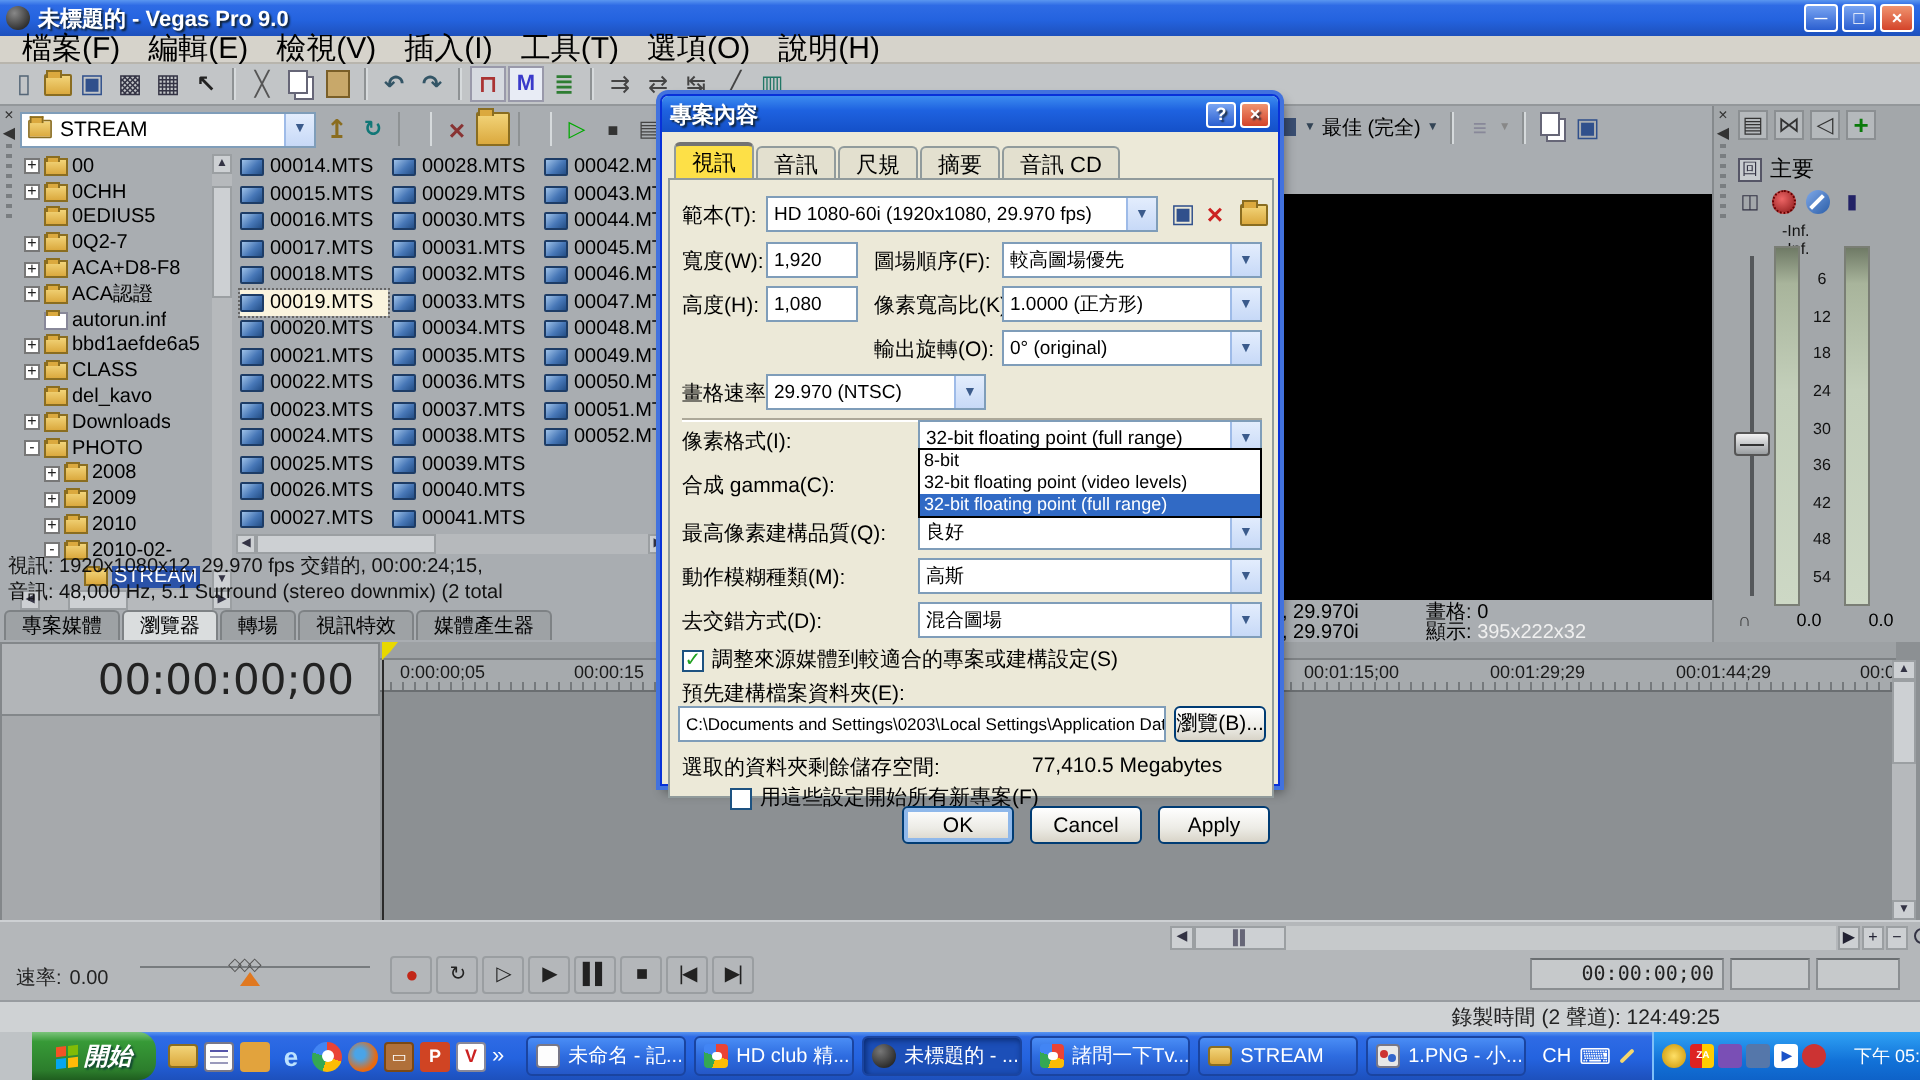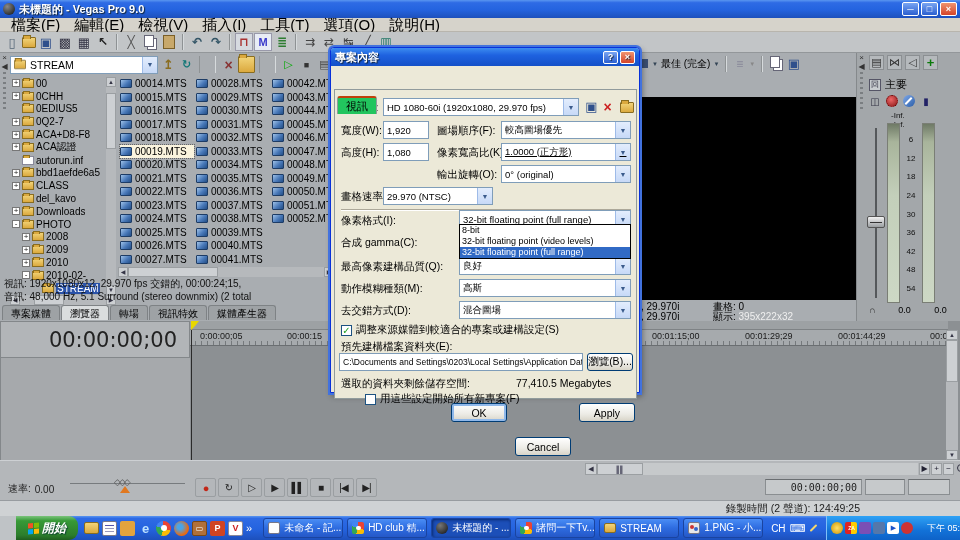--- a/index.html
+++ b/index.html
@@ -218,21 +218,21 @@
 .clock{margin-left:auto;color:#fff;font-size:9px;white-space:nowrap;padding-right:2px;}
 
 
 .dialog{position:absolute;left:330px;top:47px;width:310px;height:346px;background:#ECE9D8;border:1px solid #0831D9;box-shadow:0 0 0 2px #4272DE,2px 3px 6px rgba(0,0,0,.45);border-radius:4px 4px 0 0;z-index:50;}
 .dlg-title{height:18px;background:linear-gradient(180deg,#3C8CF0 0%,#1E62E0 40%,#1450C8 100%);border-radius:3px 3px 0 0;display:flex;align-items:center;padding:0 4px;color:#fff;font-weight:bold;font-size:11px;text-shadow:1px 1px 1px #123;}
 .dlg-title .btns{margin-left:auto;display:flex;gap:2px;}
 .dbtn{width:15px;height:13px;border:1px solid #fff;border-radius:2px;background:linear-gradient(#79A5F2,#2B5FD0);color:#fff;font-size:9px;line-height:11px;text-align:center;font-weight:bold;}
 .dbtn.close{background:linear-gradient(#F0946F,#D4442A);}
 .dlg-tabs{position:absolute;left:6px;top:23px;display:flex;gap:1px;align-items:flex-end;}
 .dtab{padding:1px 8px 2px;font-size:11px;background:#E3E0CF;border:1px solid #919B9C;border-bottom:none;border-radius:3px 3px 0 0;height:16px;}
-.dtab.active{background:#22c55e;height:18px;position:relative;z-index:2;border-top:2px solid #c2410c;margin-top:25px;}
+.dtab.active{background:#fde047;height:18px;position:relative;z-index:2;border-top:2px solid #737373;}
 .dlg-frame{position:absolute;left:3px;top:41px;width:303px;height:310px;border:1px solid #919B9C;background:#ECE9D8;}
 .dlg .lbl{position:absolute;font-size:10.5px;white-space:nowrap;}
 .field,.combo{position:absolute;height:18px;background:#fff;border:1px solid #7F9DB9;font-size:9.5px;display:flex;align-items:center;}
 .field{padding-left:3px;}
 .combo .combo-val{flex:1;padding-left:3px;white-space:nowrap;overflow:hidden;}
 .dico{position:absolute;width:17px;height:17px;display:inline-flex;align-items:center;justify-content:center;}
 .delete-template-icon::before{content:"×";color:#C22;font-weight:bold;font-size:14px;}
 .dlg-sep{position:absolute;left:10px;width:290px;height:2px;border-top:1px solid #ACA899;border-bottom:1px solid #fff;}
 .ddlist{position:absolute;left:128px;top:176px;width:172px;background:#fff;border:1px solid #000;z-index:60;}
 .dditem{height:11px;line-height:11px;font-size:9px;padding-left:2px;white-space:nowrap;overflow:hidden;}
@@ -929,21 +929,21 @@
     <div class="combo" style="left:170px;top:73px;width:130px;">
       <span class="combo-val">較高圖場優先</span>
         <span class="combo-btn">▼</span>
     </div>
 
     <span class="lbl" style="left:10px;top:98px;">高度(H):</span>
     <div class="field" style="left:52px;top:95px;width:46px;">
         <span>1,080</span>
       </div>
     <span class="lbl" style="left:106px;top:98px;">像素寬高比(K):</span>
-    <div class="combo" style="left:170px;top:95px;width:130px;text-decoration:underline;">
+    <div class="combo" style="left:170px;top:95px;width:130px;">
       <span class="combo-val">1.0000 (正方形)</span>
         <span class="combo-btn">▼</span>
     </div>
 
     <span class="lbl" style="left:106px;top:120px;">輸出旋轉(O):</span>
     <div class="combo" style="left:170px;top:117px;width:130px;">
       <span class="combo-val">0° (original)</span>
         <span class="combo-btn">▼</span>
     </div>
 
@@ -1005,21 +1005,21 @@
     <span class="lbl" style="left:185px;top:329px;">77,410.5 Megabytes</span>
 
     <div class="chkrow" style="left:10px;top:344px;padding-left:24px;">
       <span class="chk"></span>
       <span>用這些設定開始所有新專案(F)</span>
     </div>
 
     <div class="dlg-btn focus" style="left:120px;top:355px;">
         <span>OK</span>
       </div>
-    <div class="dlg-btn" style="left:184px;top:355px;margin-top:34px;">
+    <div class="dlg-btn" style="left:184px;top:355px;">
         <span>Cancel</span>
       </div>
     <div class="dlg-btn" style="left:248px;top:355px;">
         <span>Apply</span>
       </div>
   </div>
 
 </div>
 
 </body></html>

